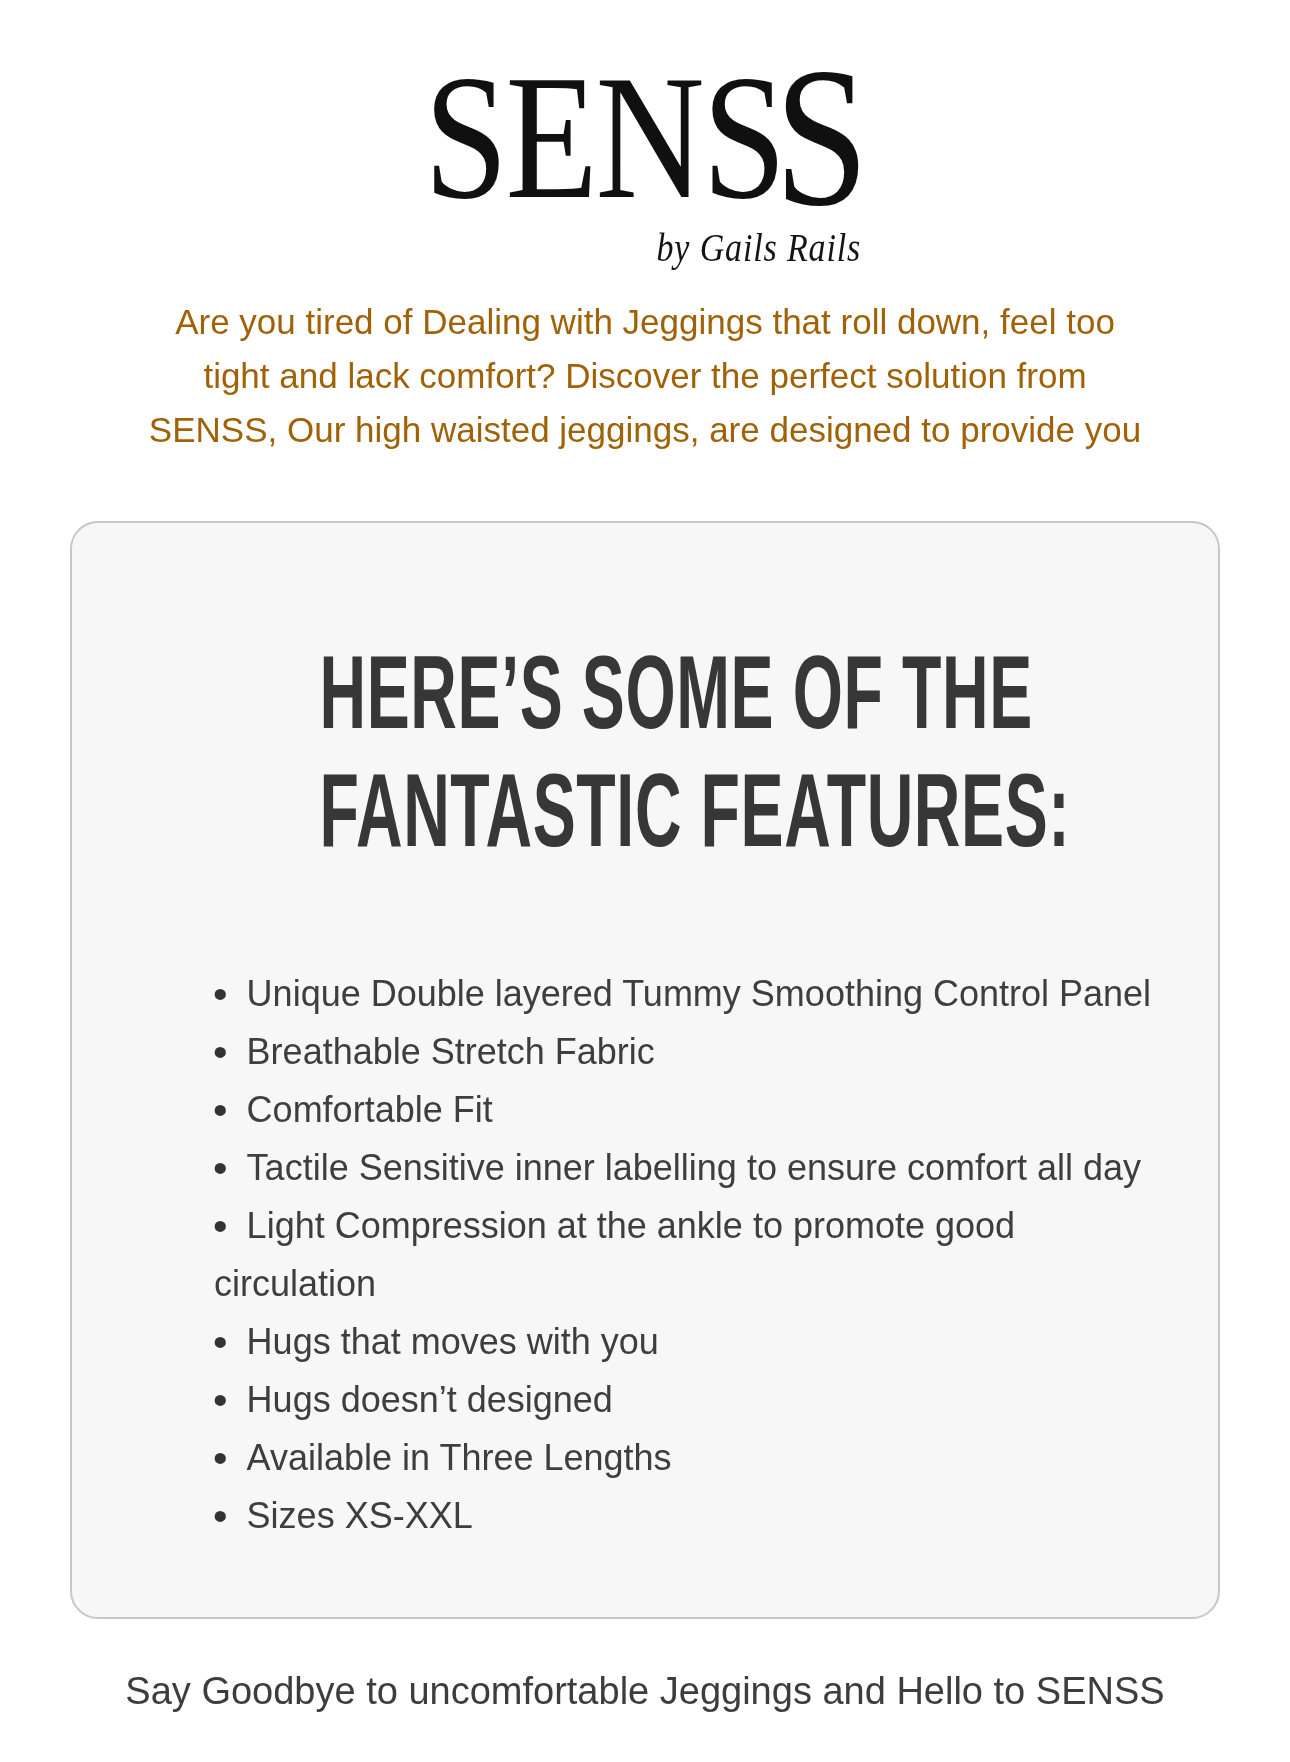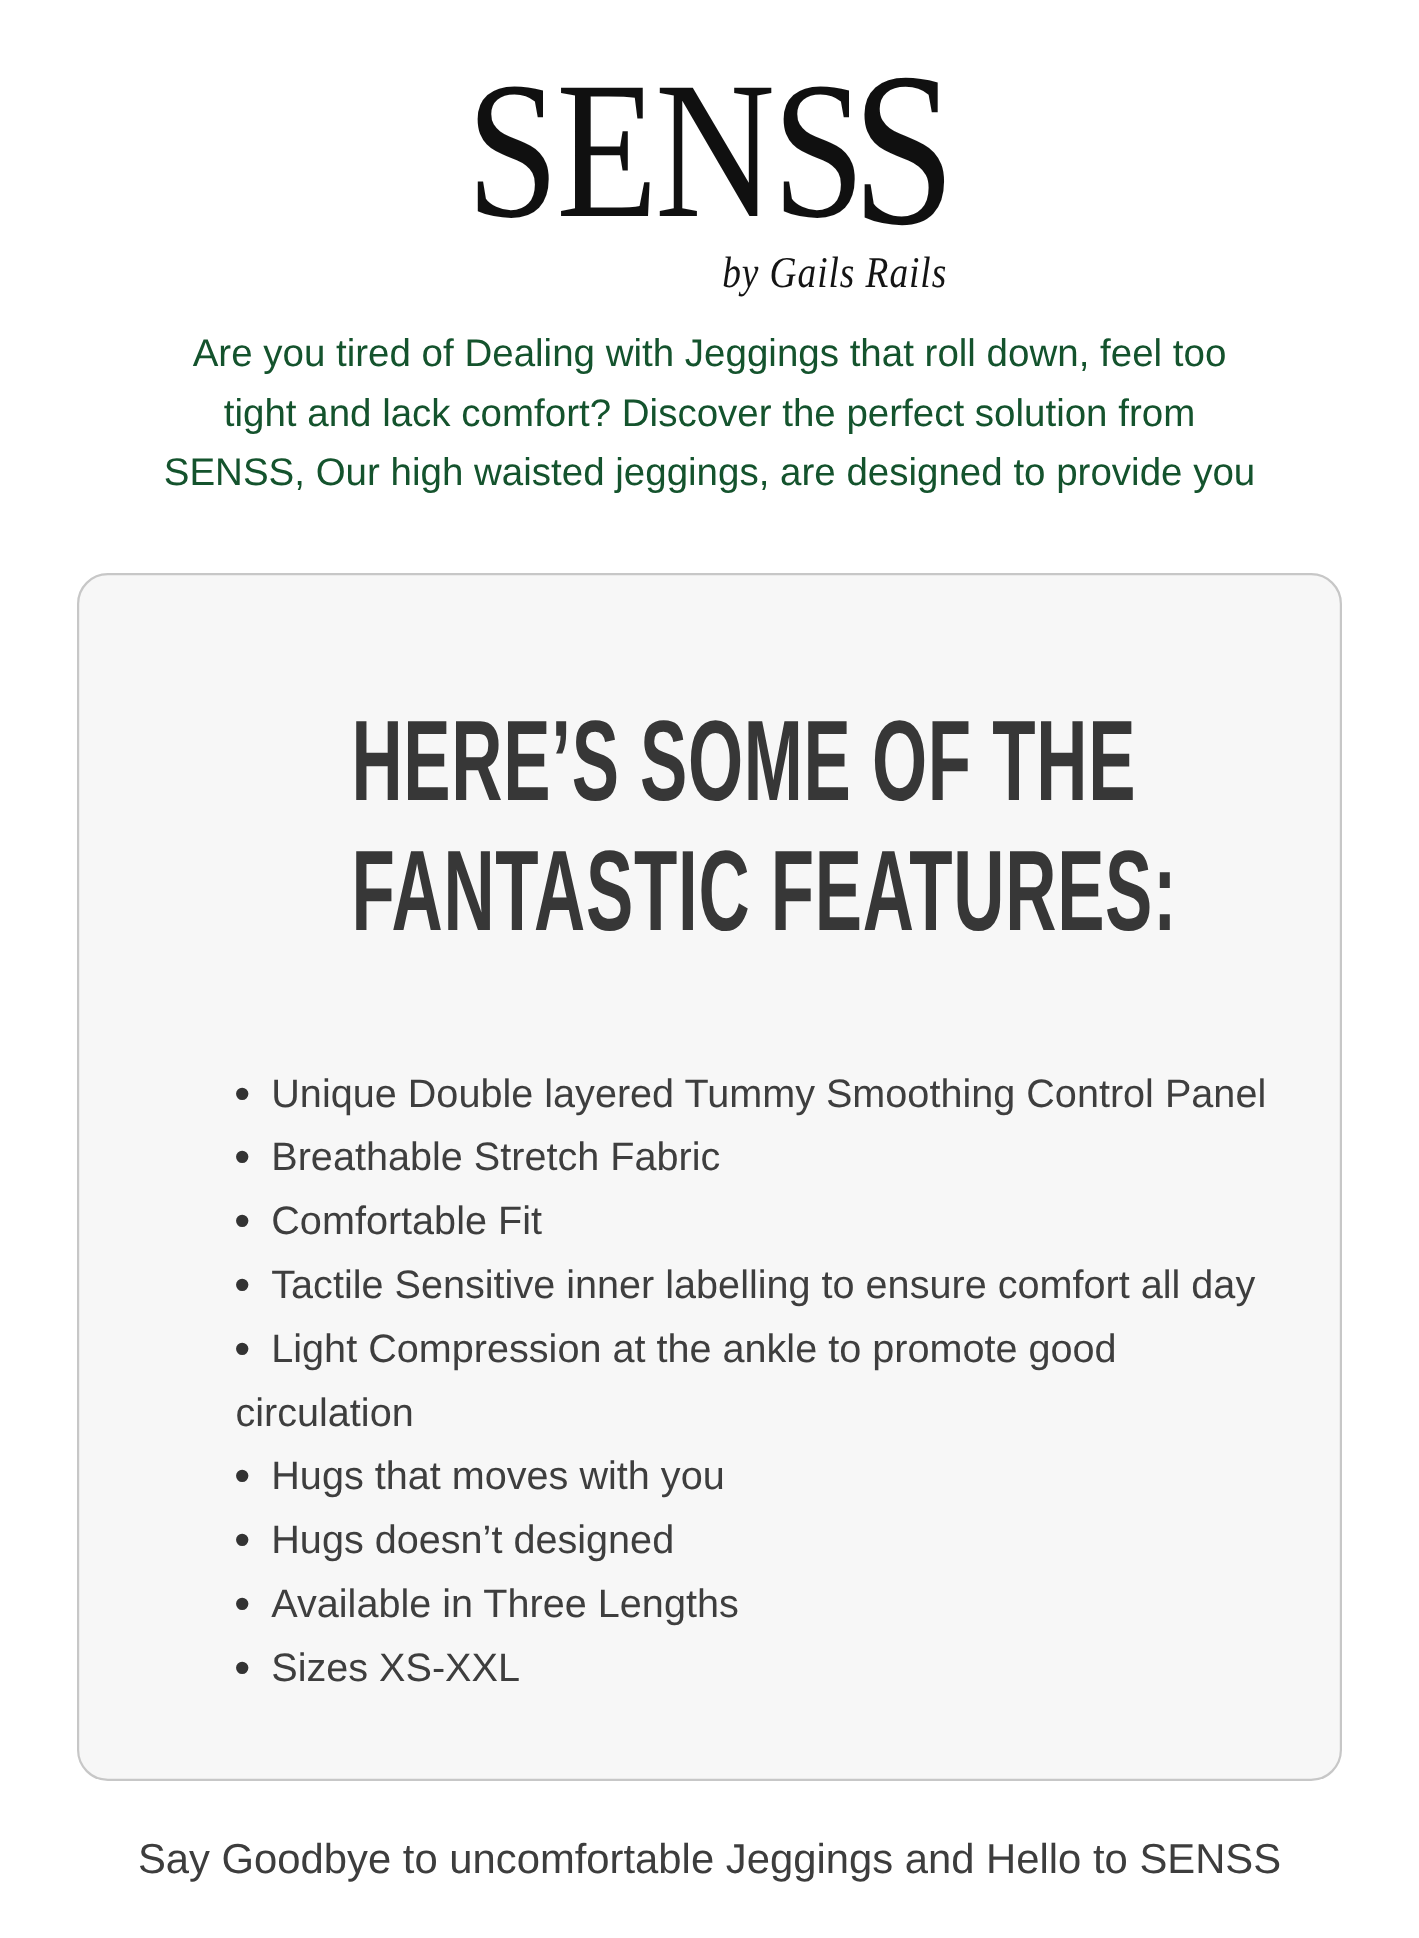--- a/index.html
+++ b/index.html
@@ -47,21 +47,21 @@
   }
   
   .intro {
     margin: 24px auto 0;
     width: 1160px;
     text-align: center;
   }
   .intro-line {
     font-size: 35px;
     line-height: 54px;
-    color: #14532d;
+    color: #a16207;
   }
   
   .features-card {
     box-sizing: border-box;
     width: 1150px;
     height: 1098px;
     margin: 64px auto 0;
     background: #f7f7f7;
     border: 2px solid #c7c7c7;
     border-radius: 28px;

